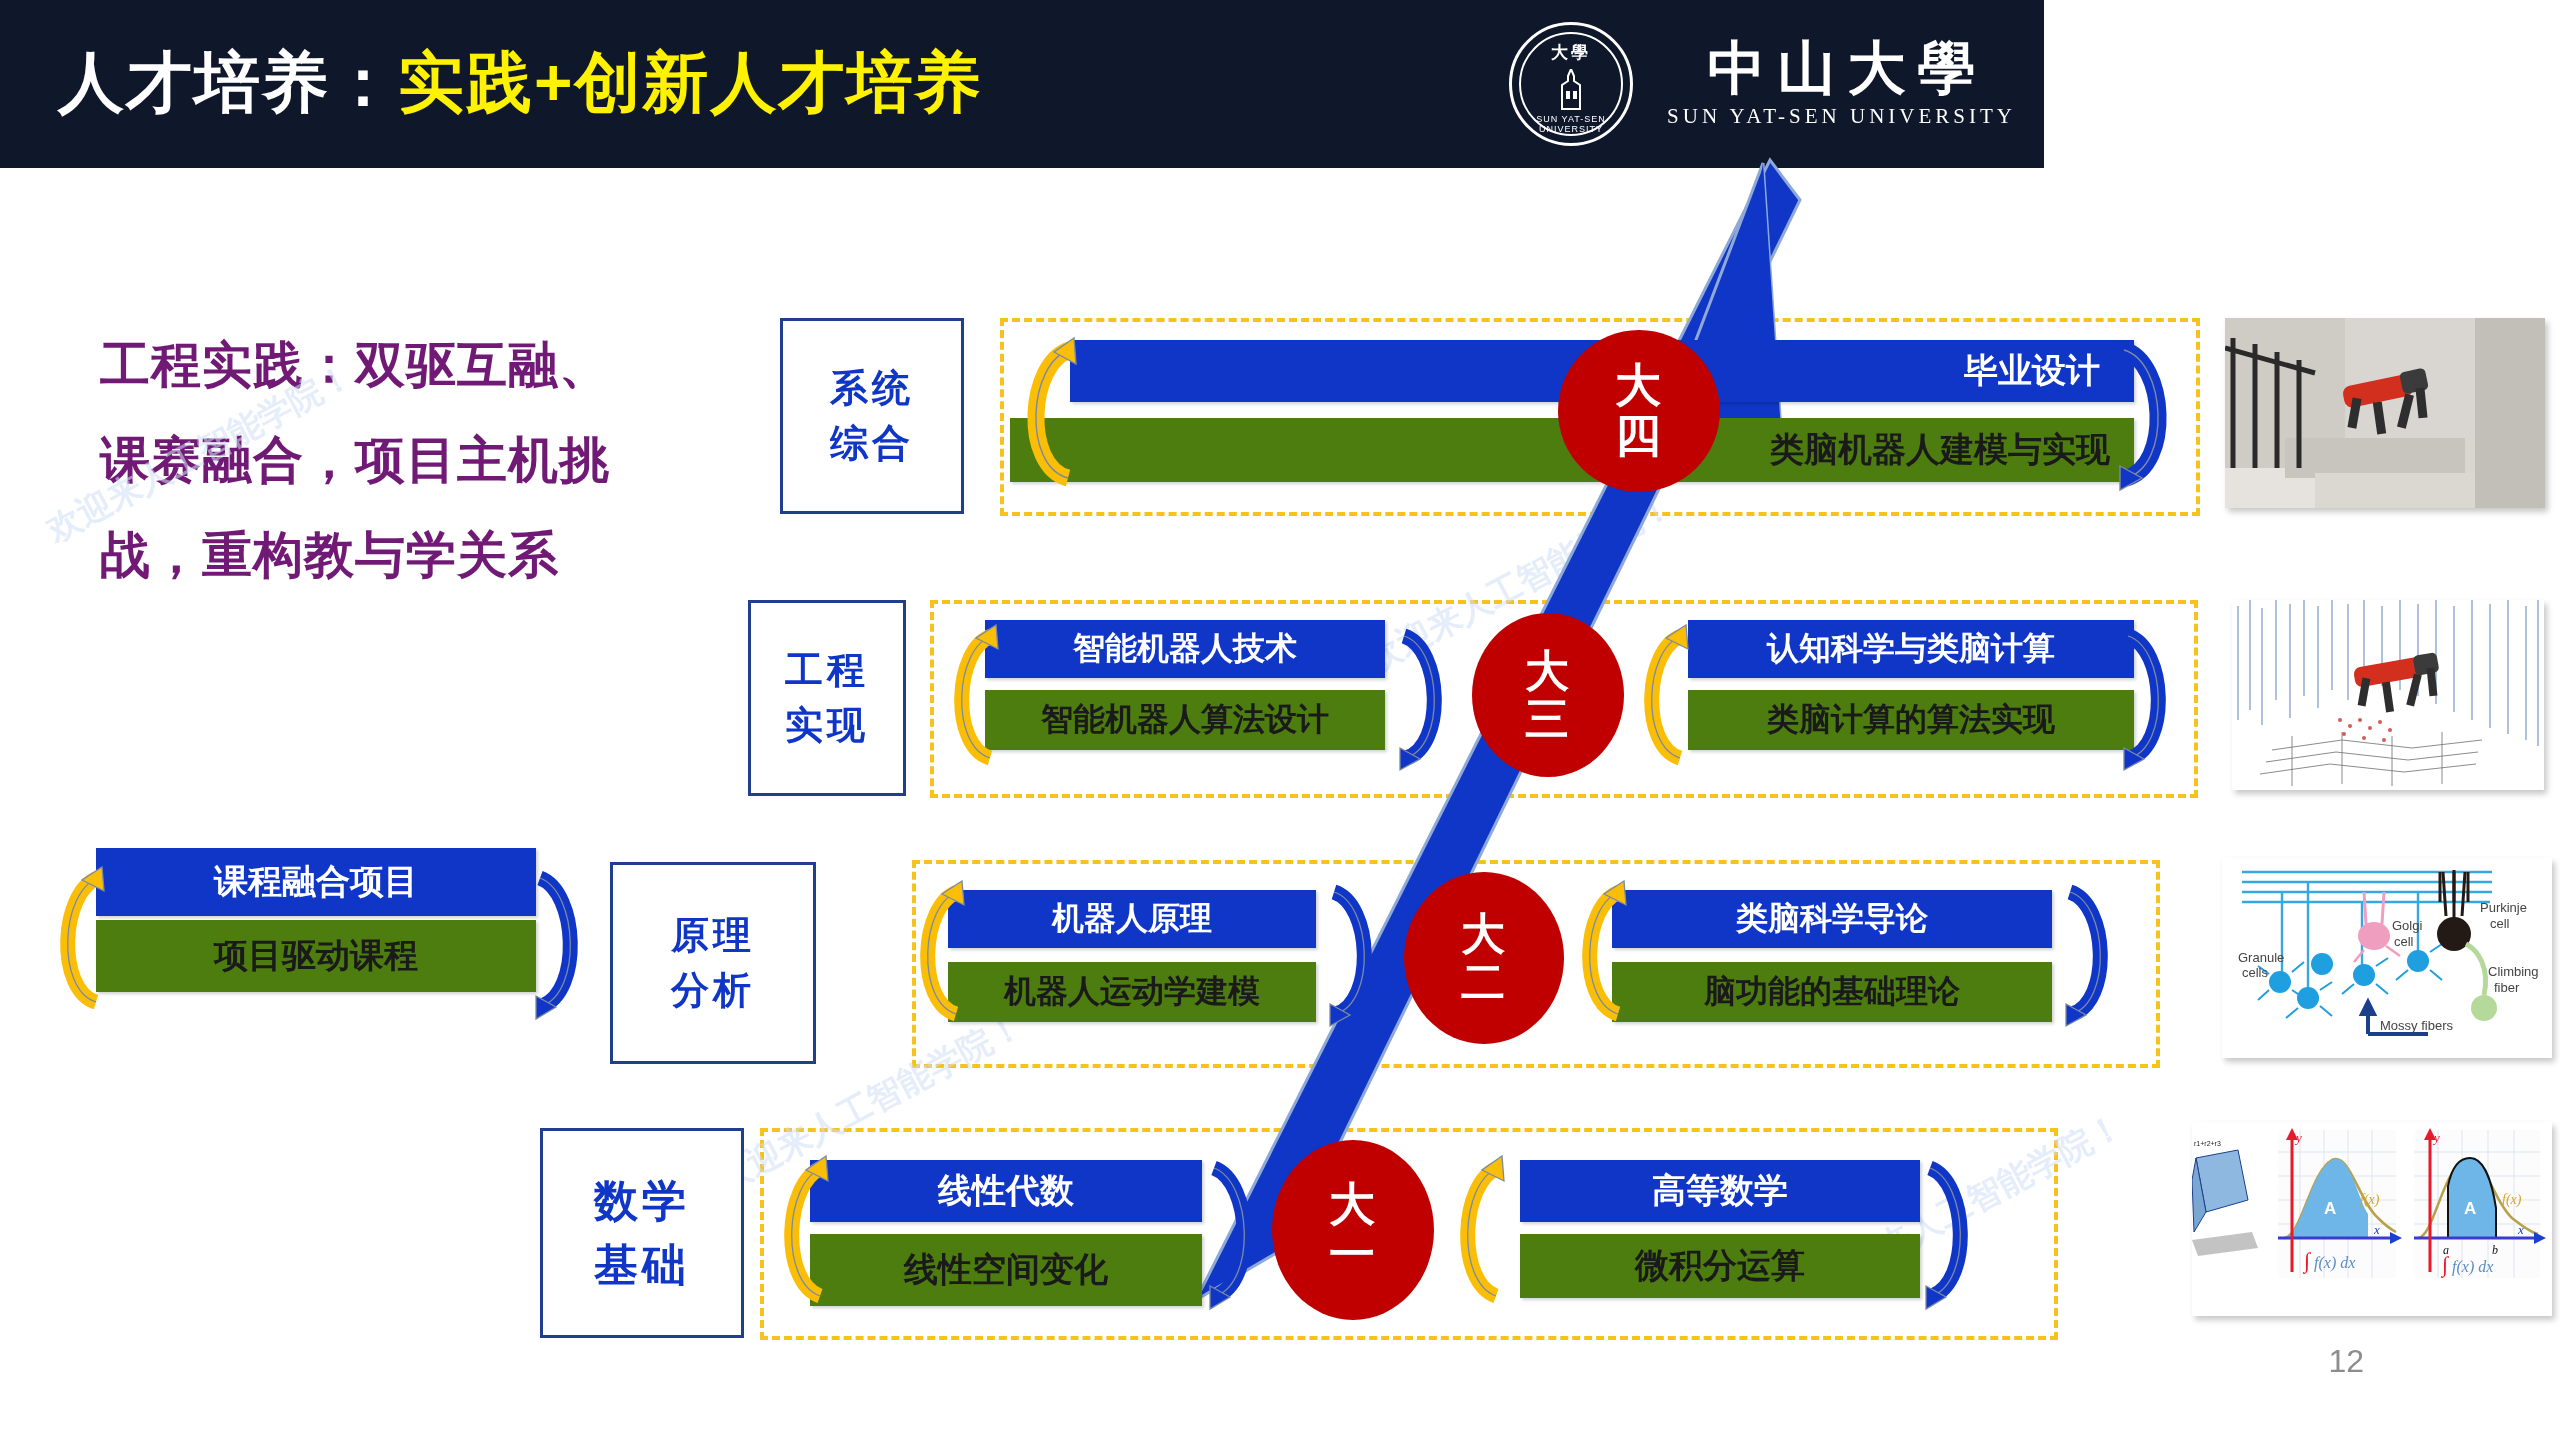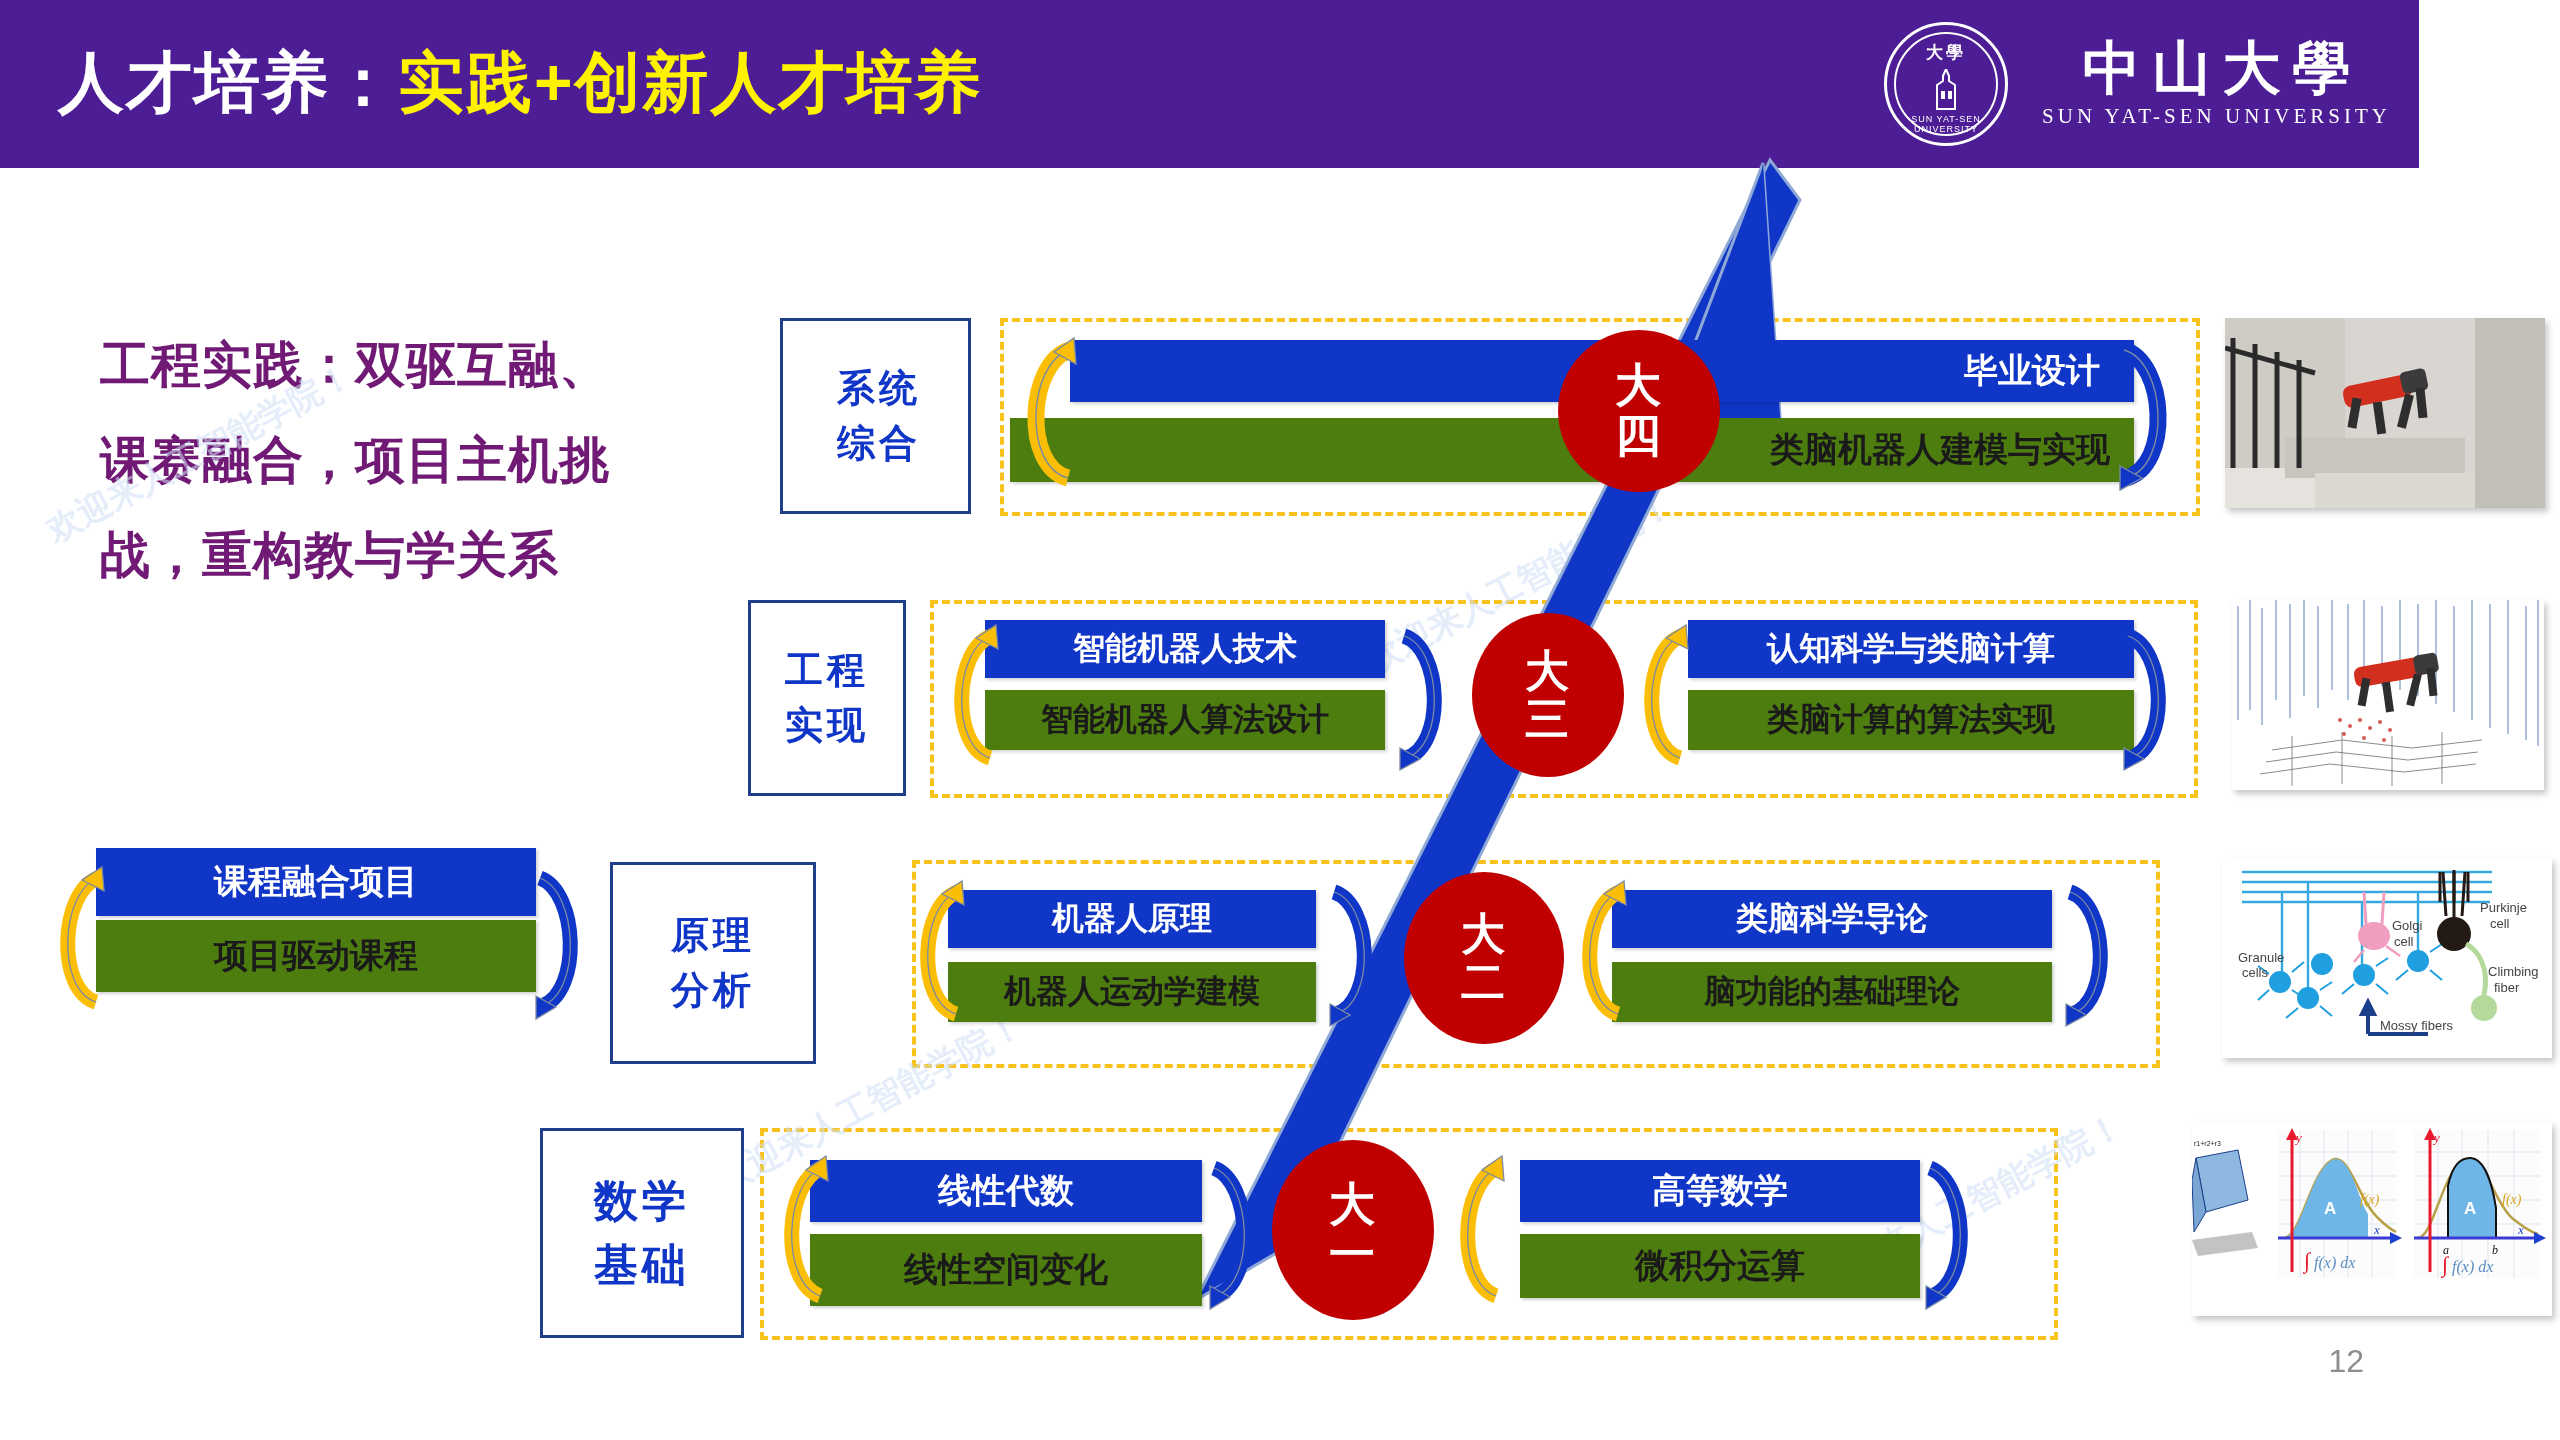--- a/index.html
+++ b/index.html
@@ -3,22 +3,22 @@
 <meta charset="utf-8">
 <style>
   html,body{margin:0;padding:0;}
   body{
     width:2560px;height:1440px;position:relative;overflow:hidden;
     background:#ffffff;
     font-family:"Liberation Sans","DejaVu Sans",sans-serif;
   }
   
   .header{
-    position:absolute;left:0;top:0;width:2419px;height:168px;
-    background:#4c1d95;
+    position:absolute;left:0;top:0;width:2044px;height:168px;
+    background:#0f172a;
   }
   .header-title{
     position:absolute;left:58px;top:22px;
     font-size:66px;font-weight:bold;color:#ffffff;
     letter-spacing:2px;white-space:nowrap;
     line-height:120px;
   }
   .header-title .hl{color:#FFF200;}
   .logo-wrap{
     position:absolute;right:28px;top:8px;height:152px;
@@ -149,21 +149,21 @@
 <div class="left-desc">工程实践：双驱互融、课赛融合，项目主机挑战，重构教与学关系</div>
 
 <svg class="big-arrow">
   <polygon points="1196,1300 1290,1245 1800,200 1770,160" fill="#1036C8" stroke="#8FA9D6" stroke-width="3"></polygon>
   <polygon points="1763,163 1783,460 1675,395" fill="#1036C8" stroke="#8FA9D6" stroke-width="3"></polygon>
   <polygon points="1763,163 1783,460 1745,430 1748,250" fill="#1036C8"></polygon>
 </svg>
 
 <div class="dash-box" style="left:1000px;top:318px;width:1192px;height:190px;"></div>
 
-<div class="stage-label" style="left:780px;top:318px;width:178px;height:190px;font-size:38px;padding-left:7px;">
+<div class="stage-label" style="left:780px;top:318px;width:178px;height:190px;font-size:38px;">
   <span>系统</span>
   <span>综合</span>
 </div>
 
 <svg class="carrow" style="left:1012px;top:336px;width:72px;height:156px;" viewBox="0 0 72 156">
   <path d="M58 14 C16 26 10 130 56 142" fill="none" stroke="#FBBE07" stroke-width="17" stroke-linecap="butt"></path>
   <path d="M58 14 C16 26 10 130 56 142" fill="none" stroke="#7b8aa3" stroke-width="1.4"></path>
   <polygon points="62,2 42,16 64,28" fill="#FBBE07" stroke="#7b8aa3" stroke-width="1.4"></polygon>
 </svg>
 

